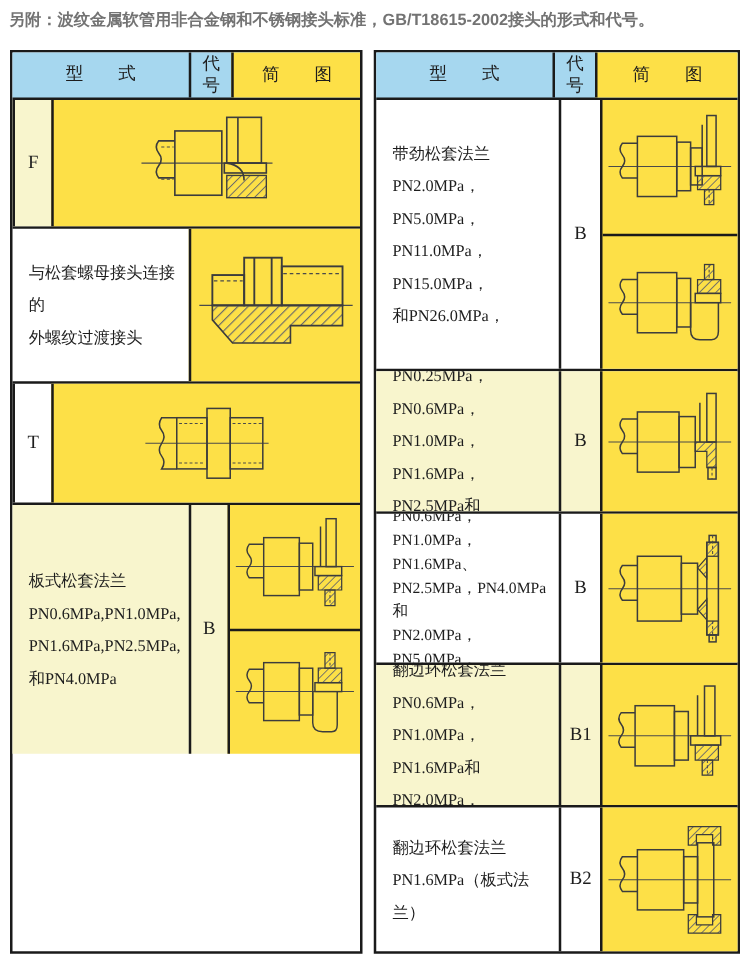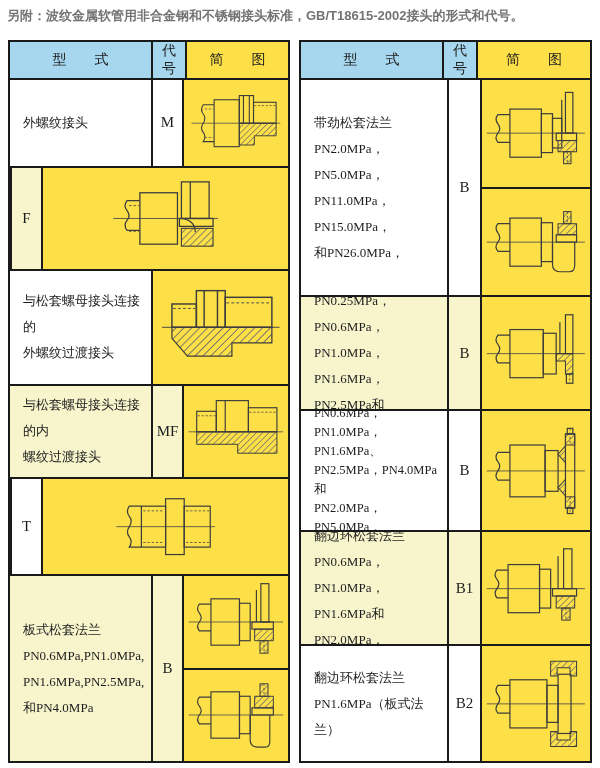--- a/index.html
+++ b/index.html
@@ -55,41 +55,20 @@
 
 <div class="page-title">另附：波纹金属软管用非合金钢和不锈钢接头标准，GB/T18615-2002接头的形式和代号。</div>
 
 <div class="tbl tbl-left">
   <div class="tr hdr">
     <div class="td td-type">型　　式</div>
     <div class="td td-code">代号</div>
     <div class="td td-diag" style="align-items:center;justify-content:center;flex-direction:row">简　　图</div>
   </div>
 
-  <div class="tr" style="height:88px">
-    <div class="td td-type">外螺纹接头</div>
-    <div class="td td-code">M</div>
-    <div class="td td-diag">
-      <div class="diag-box">
-        <svg viewBox="0 0 112 96">
-          <line class="cl" x1="3" y1="48" x2="109" y2="48"></line>
-          <path class="ln" d="M30,26 H17 q-4,6 0,11 t0,11 t0,11 t0,11 H30"></path>
-          <line class="dash" x1="19" y1="31" x2="29" y2="31"></line>
-            <line class="dash" x1="19" y1="65" x2="29" y2="65"></line>
-          <rect class="ln" x="30" y="20" width="30" height="56"></rect>
-          <rect class="ln" x="60" y="15" width="17" height="33"></rect>
-          <line class="ln" x1="65" y1="15" x2="65" y2="48"></line>
-            <line class="ln" x1="72" y1="15" x2="72" y2="48"></line>
-          <rect class="ln" x="77" y="23" width="27" height="25"></rect>
-          <line class="dash" x1="78" y1="27" x2="103" y2="27"></line>
-          <polygon class="ht" points="60,48 104,48 104,63 78,63 78,74 60,74"></polygon>
-        </svg>
-      </div>
-    </div>
-  </div>
 
   <div class="tr" style="height:103px">
     <div class="td td-code hl">F</div>
     <div class="td td-diag">
       <div class="diag-box">
         <svg viewBox="0 0 112 96">
           <line class="cl" x1="3" y1="48" x2="109" y2="48"></line>
           <path class="ln" d="M30,30 H17 q-4,5 0,10 t0,10 t0,10 H30"></path>
           <line class="dash" x1="19" y1="35" x2="29" y2="35"></line>
             <line class="dash" x1="19" y1="61" x2="29" y2="61"></line>
@@ -117,39 +96,20 @@
           <line class="ln" x1="41" y1="15" x2="41" y2="48"></line>
             <line class="ln" x1="53" y1="15" x2="53" y2="48"></line>
           <rect class="ln" x="60" y="21" width="42" height="27"></rect>
           <line class="dash" x1="61" y1="26" x2="101" y2="26"></line>
           <polygon class="ht" points="12,48 102,48 102,62 66,62 66,74 26,74 12,58"></polygon>
         </svg>
       </div>
     </div>
   </div>
 
-  <div class="tr" style="height:100px">
-    <div class="td td-type hl">与松套螺母接头连接的内
-螺纹过渡接头</div>
-    <div class="td td-code hl">MF</div>
-    <div class="td td-diag">
-      <div class="diag-box">
-        <svg viewBox="0 0 112 96">
-          <line class="cl" x1="3" y1="48" x2="109" y2="48"></line>
-          <rect class="ln" x="12" y="25" width="22" height="23"></rect>
-          <line class="dash" x1="13" y1="30" x2="33" y2="30"></line>
-          <rect class="ln" x="34" y="13" width="36" height="35"></rect>
-          <line class="ln" x1="44" y1="13" x2="44" y2="48"></line>
-          <rect class="ln" x="70" y="21" width="32" height="27"></rect>
-          <line class="dash" x1="71" y1="26" x2="101" y2="26"></line>
-          <polygon class="ht" points="12,48 102,48 102,72 58,72 58,62 12,62"></polygon>
-        </svg>
-      </div>
-    </div>
-  </div>
 
   <div class="tr" style="height:97px">
     <div class="td td-code">T</div>
     <div class="td td-diag">
       <div class="diag-box">
         <svg viewBox="0 0 112 96">
           <line class="cl" x1="3" y1="48" x2="109" y2="48"></line>
           <path class="ln" d="M30,26 H17 q-4,6 0,11 t0,11 t0,11 t0,11 H30"></path>
           <rect class="ln" x="30" y="26" width="26" height="44"></rect>
           <line class="dash" x1="32" y1="31" x2="54" y2="31"></line>

